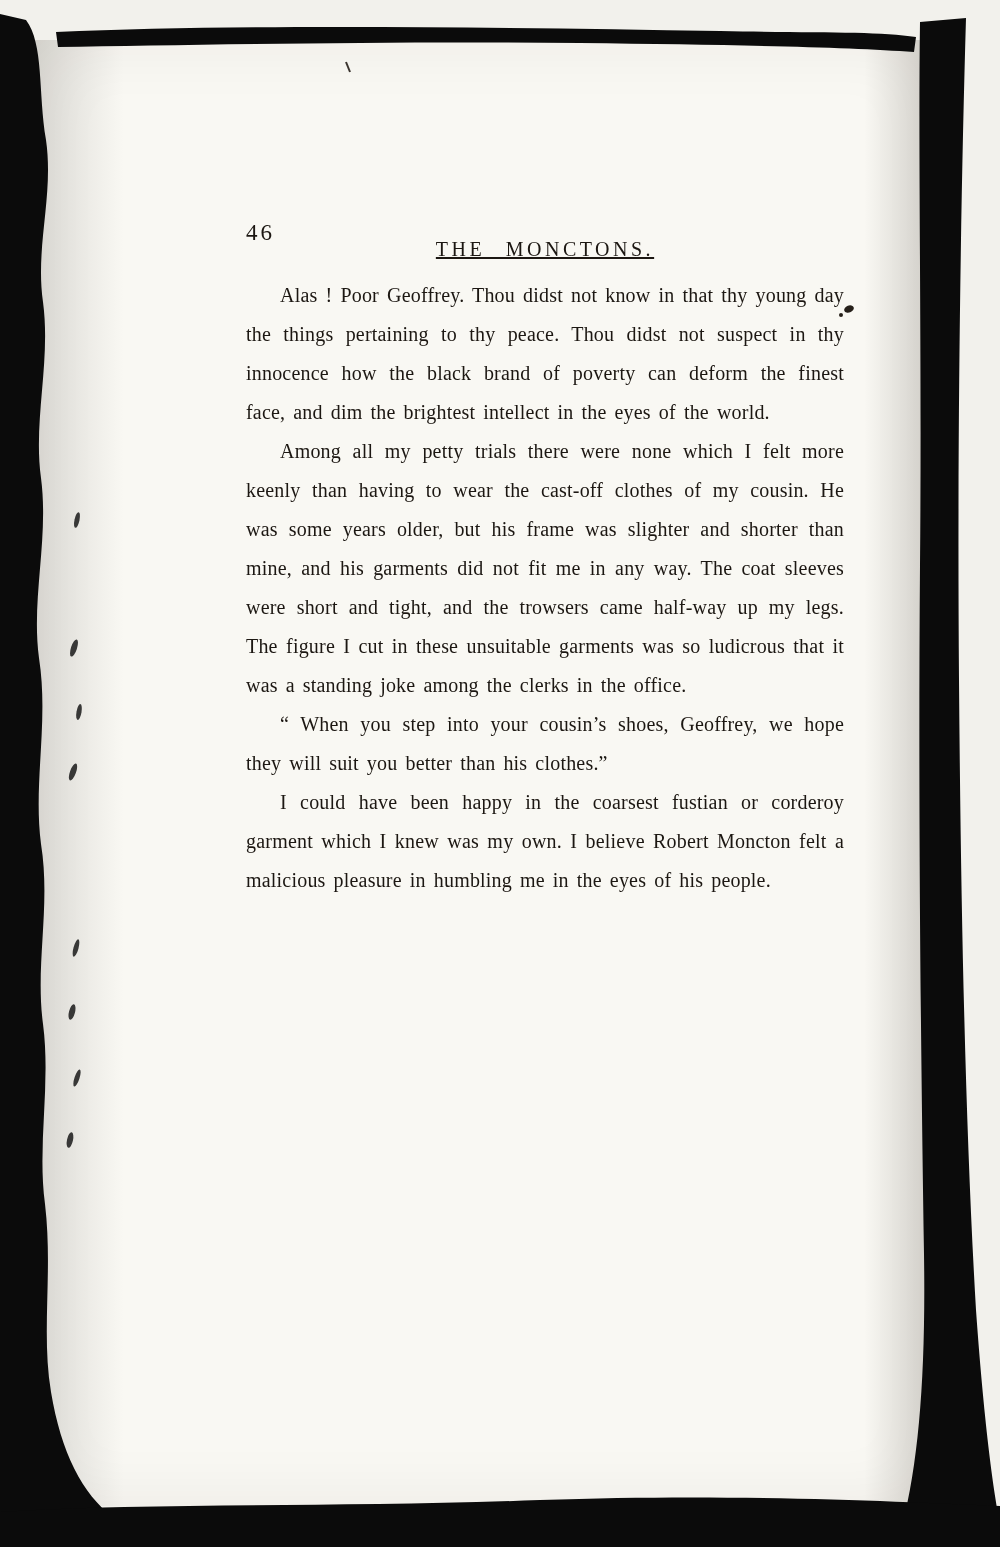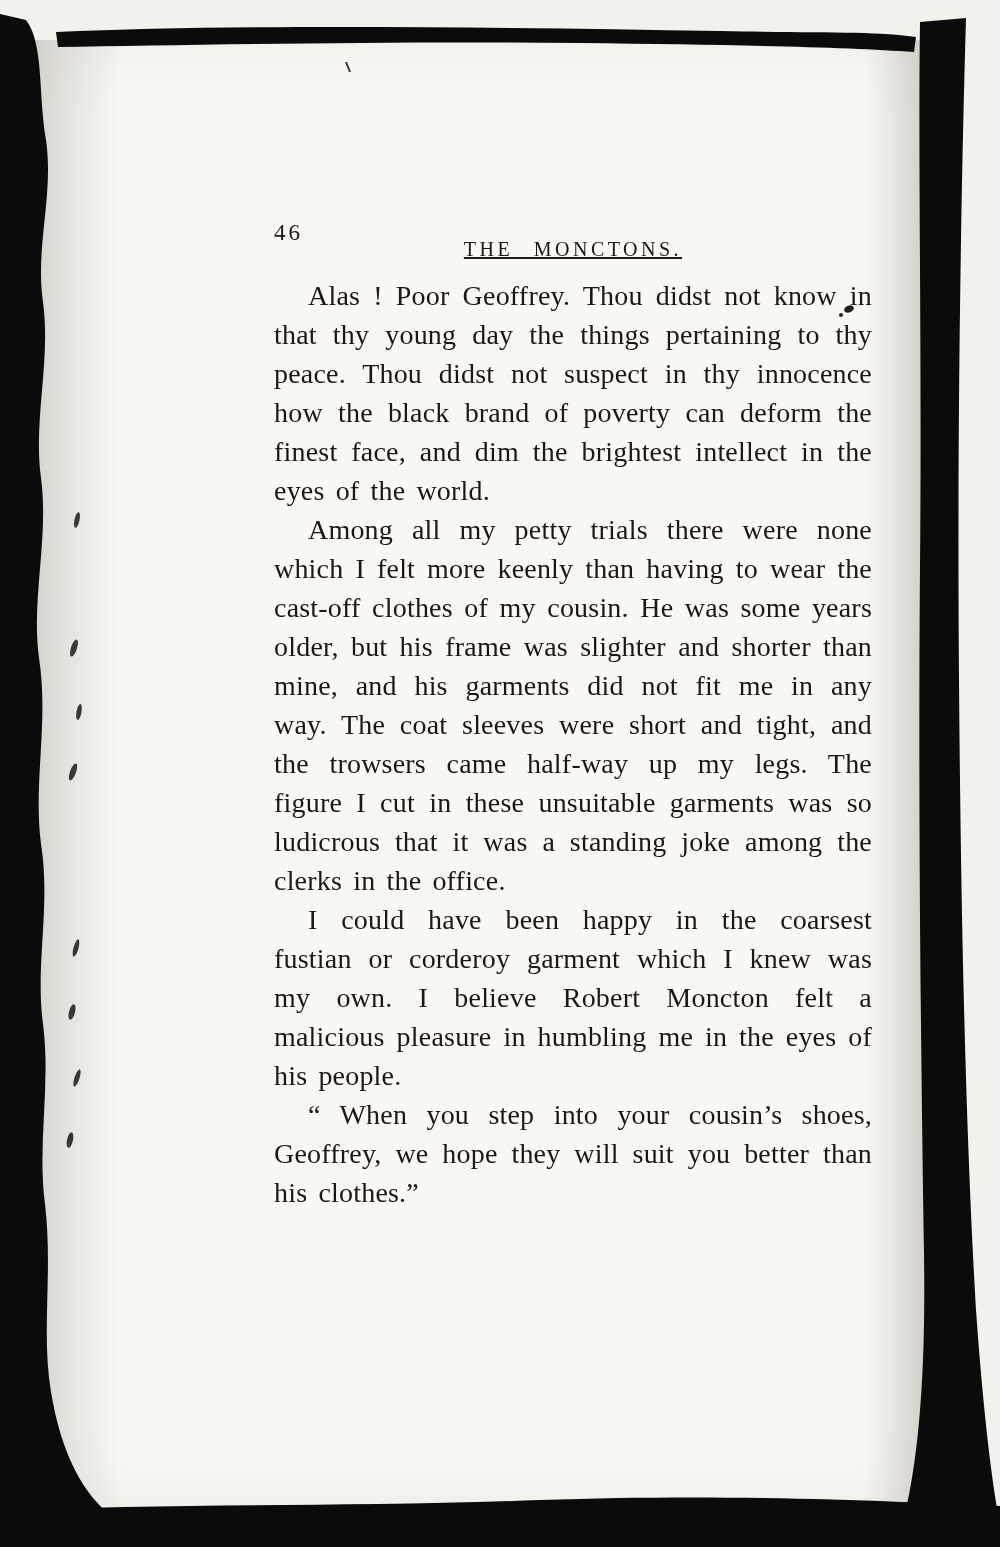--- a/index.html
+++ b/index.html
@@ -24,35 +24,34 @@
     position:absolute;right:0;top:0;width:70px;height:100%;
     background:linear-gradient(to right,rgba(0,0,0,0),rgba(55,45,35,0.20));
   }
   .left-shade{
     position:absolute;left:0;top:0;width:90px;height:100%;
     background:linear-gradient(to right,rgba(40,35,30,0.14),rgba(0,0,0,0));
   }
   .content{
     position:absolute;left:246px;top:220px;width:598px;z-index:3;
     color:var(--ink);
-    margin-left:28px;
   }
   .header-row{
     position:relative;height:28px;margin-bottom:28px;
   }
   .page-number{
     position:absolute;left:0;top:0;
     font-size:23px;letter-spacing:3px;
   }
   .running-title{
     position:absolute;left:0;right:0;top:18px;text-align:center;
     font-size:20px;letter-spacing:3.5px;word-spacing:12px;text-decoration:underline;
   }
   .body-text{
-    font-size:28px;line-height:39px;
+    font-size:20px;line-height:39px;
     letter-spacing:0.2px;word-spacing:0.14em;
   }
   .para{
     margin:0;
     text-indent:34px;
     text-align:justify;
   }
   .artifacts{
     position:absolute;left:0;top:0;z-index:5;pointer-events:none;
   }
@@ -66,22 +65,22 @@
 </div>
 
 <div class="content">
   <div class="header-row">
     <span class="page-number">46</span>
     <span class="running-title">THE  MONCTONS.</span>
   </div>
   <div class="body-text">
     <p class="para">Alas ! Poor Geoffrey.  Thou didst not know in that thy young day the things pertaining to thy peace.  Thou didst not suspect in thy innocence how the black brand of poverty can deform the finest face, and dim the brightest intellect in the eyes of the world.</p>
     <p class="para">Among all my petty trials there were none which I felt more keenly than having to wear the cast-off clothes of my cousin.  He was some years older, but his frame was slighter and shorter than mine, and his garments did not fit me in any way.  The coat sleeves were short and tight, and the trowsers came half-way up my legs.  The figure I cut in these unsuitable garments was so ludicrous that it was a standing joke among the clerks in the office.</p>
+    <p class="para">“ When you step into your cousin’s shoes, Geoffrey, we hope they will suit you better than his clothes.”</p>
     <p class="para">I could have been happy in the coarsest fustian or corderoy garment which I knew was my own.  I believe Robert Moncton felt a malicious pleasure in humbling me in the eyes of his people.</p>
-    <p class="para">“ When you step into your cousin’s shoes, Geoffrey, we hope they will suit you better than his clothes.”</p>
   </div>
 </div>
 
 <svg class="artifacts" width="1000" height="1547" viewBox="0 0 1000 1547">
 
   <path fill="#0b0b0b" d="M0,14 L26,20 C44,44 38,92 46,140 C54,196 35,246 43,302
            C51,362 33,420 41,478 C49,540 31,598 39,658
            C49,722 33,782 41,844 C51,906 35,964 43,1024
            C51,1086 37,1144 45,1204 C53,1272 41,1332 51,1392
            C61,1452 82,1494 114,1518 L0,1534 Z"></path>

